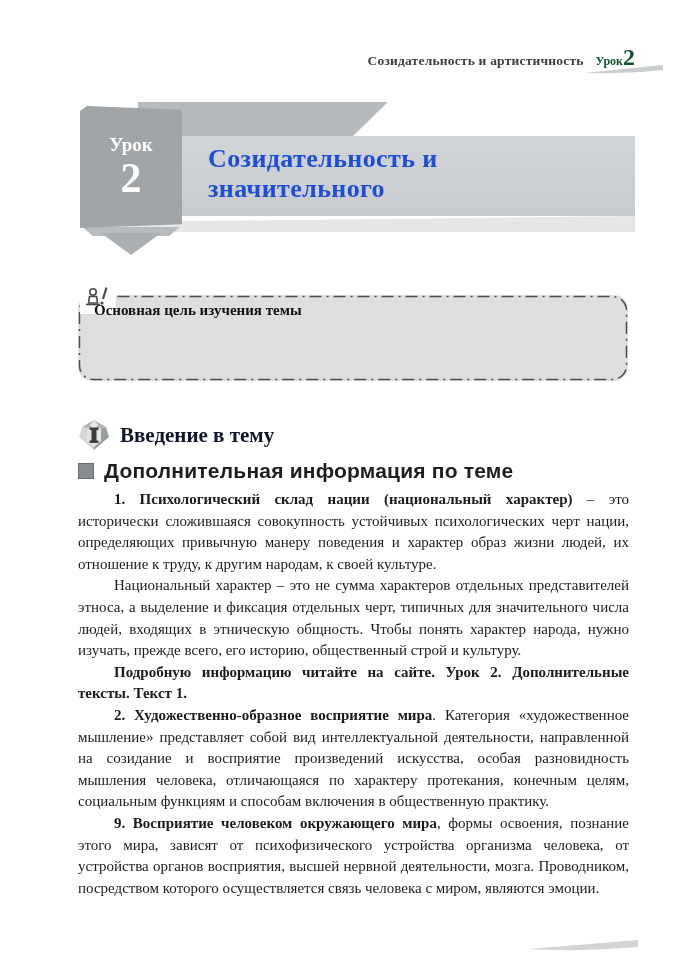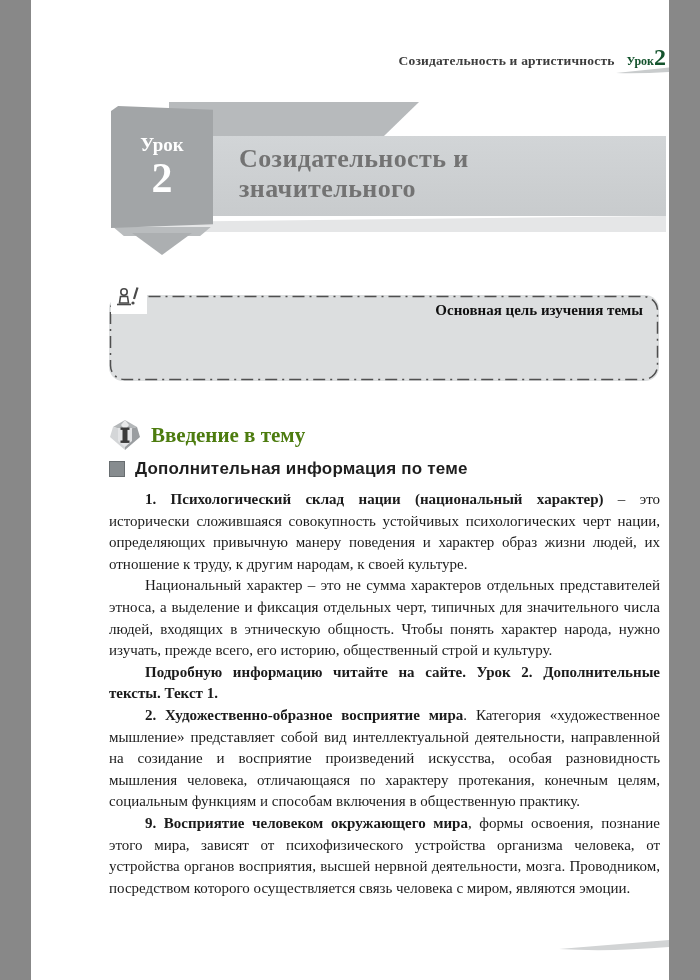--- a/index.html
+++ b/index.html
@@ -1,17 +1,17 @@
 <!DOCTYPE html>
 <html><head>
 <meta charset="utf-8">
 <style>
   html,body{margin:0;padding:0;background:#888;}
   .page{
-    position:relative;width:638px;height:980px;margin:0 auto;
+    position:relative;width:700px;height:980px;margin:0 auto;
     background:#ffffff;overflow:hidden;
     font-family:"Liberation Serif", serif;color:#1b1b1b;
   }
   
   .runhead{
     position:absolute;top:44px;left:78px;width:557px;
     display:flex;justify-content:flex-end;align-items:baseline;gap:12px;
   }
   .runhead-title{font-weight:bold;font-size:13.5px;color:#3d3d3d;letter-spacing:.2px;}
   .runhead-lesson{white-space:nowrap;color:#14532d;font-weight:bold;}
@@ -43,50 +43,50 @@
   .banner-fold{
     position:absolute;left:0;top:127px;width:106px;height:9px;
     background:#b9bcbe;clip-path:polygon(4% 0,96% 0,86% 100%,14% 100%);
   }
   .banner-arrow{
     position:absolute;left:23px;top:133px;width:60px;height:22px;
     background:#acafb1;clip-path:polygon(0 0,100% 0,50% 100%);
   }
   .banner-title{
     position:absolute;left:130px;top:44px;width:410px;
-    font-weight:bold;font-size:26px;line-height:30px;color:#737373;letter-spacing:.4px;
+    font-weight:bold;font-size:26px;line-height:30px;color:#1d4ed8;letter-spacing:.4px;
   }
   
   .goalbox{
     position:absolute;top:295px;left:78px;width:550px;height:86px;
     background:#dcdedf;border-radius:14px;
   }
   .goalbox svg.border{position:absolute;top:0;left:0;}
   .goalbox-inner{position:relative;padding:7px 16px 0 16px;}
-  .goalbox-title{text-align:right;font-weight:bold;font-size:15px;color:#111;}
+  .goalbox-title{text-align:left;font-weight:bold;font-size:15px;color:#111;}
   .goalbox-body{
     margin-top:3px;font-size:15px;line-height:21px;text-align:justify;text-indent:38px;color:#141414;
   }
   .writer-icon{
     position:absolute;top:-13px;left:2px;width:36px;height:32px;
     background:#ffffff;display:flex;align-items:center;justify-content:center;
   }
   
   .section-head{
     position:absolute;top:419px;left:78px;display:flex;align-items:center;gap:10px;
   }
-  .section-head .title{font-weight:bold;font-size:21px;color:#4d7c0f;}
+  .section-head .title{font-weight:bold;font-size:21px;color:#0f172a;}
   .subsection-head{
     position:absolute;top:459px;left:78px;display:flex;align-items:center;gap:10px;
     font-family:"Liberation Sans", sans-serif;
   }
   .subsection-head .sq{
     width:16px;height:16px;background:#878c8f;border:1px solid #686d70;box-sizing:border-box;
   }
-  .subsection-head .title{font-weight:bold;font-size:17px;color:#1e1e1e;letter-spacing:.2px;}
+  .subsection-head .title{font-weight:bold;font-size:21px;color:#1e1e1e;letter-spacing:.2px;}
   
   .bodytext{
     position:absolute;top:489px;left:78px;width:551px;
     font-size:15px;line-height:21.6px;text-align:justify;color:#1b1b1b;
   }
   .bodytext p{margin:0;text-indent:36px;}
   .bodytext .bold, .goalbox .bold{font-weight:bold;}
   
   .pagenum{
     position:absolute;top:914px;left:78px;width:545px;text-align:right;

